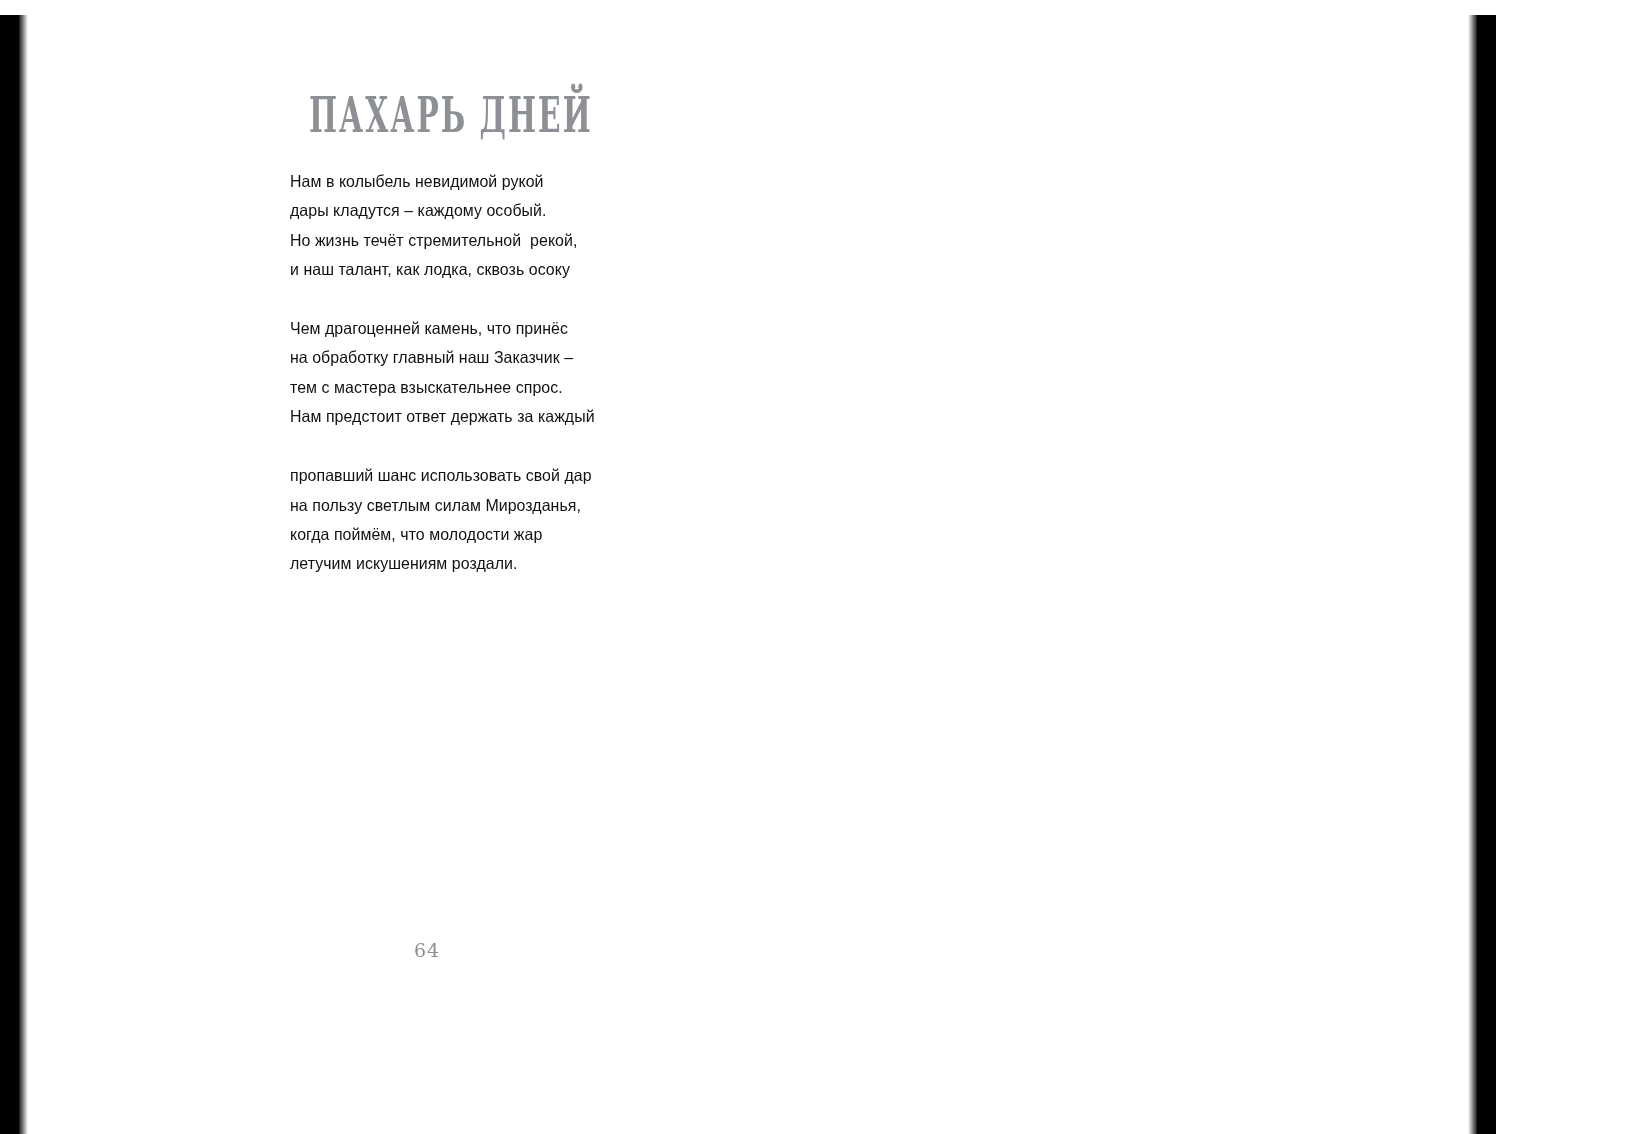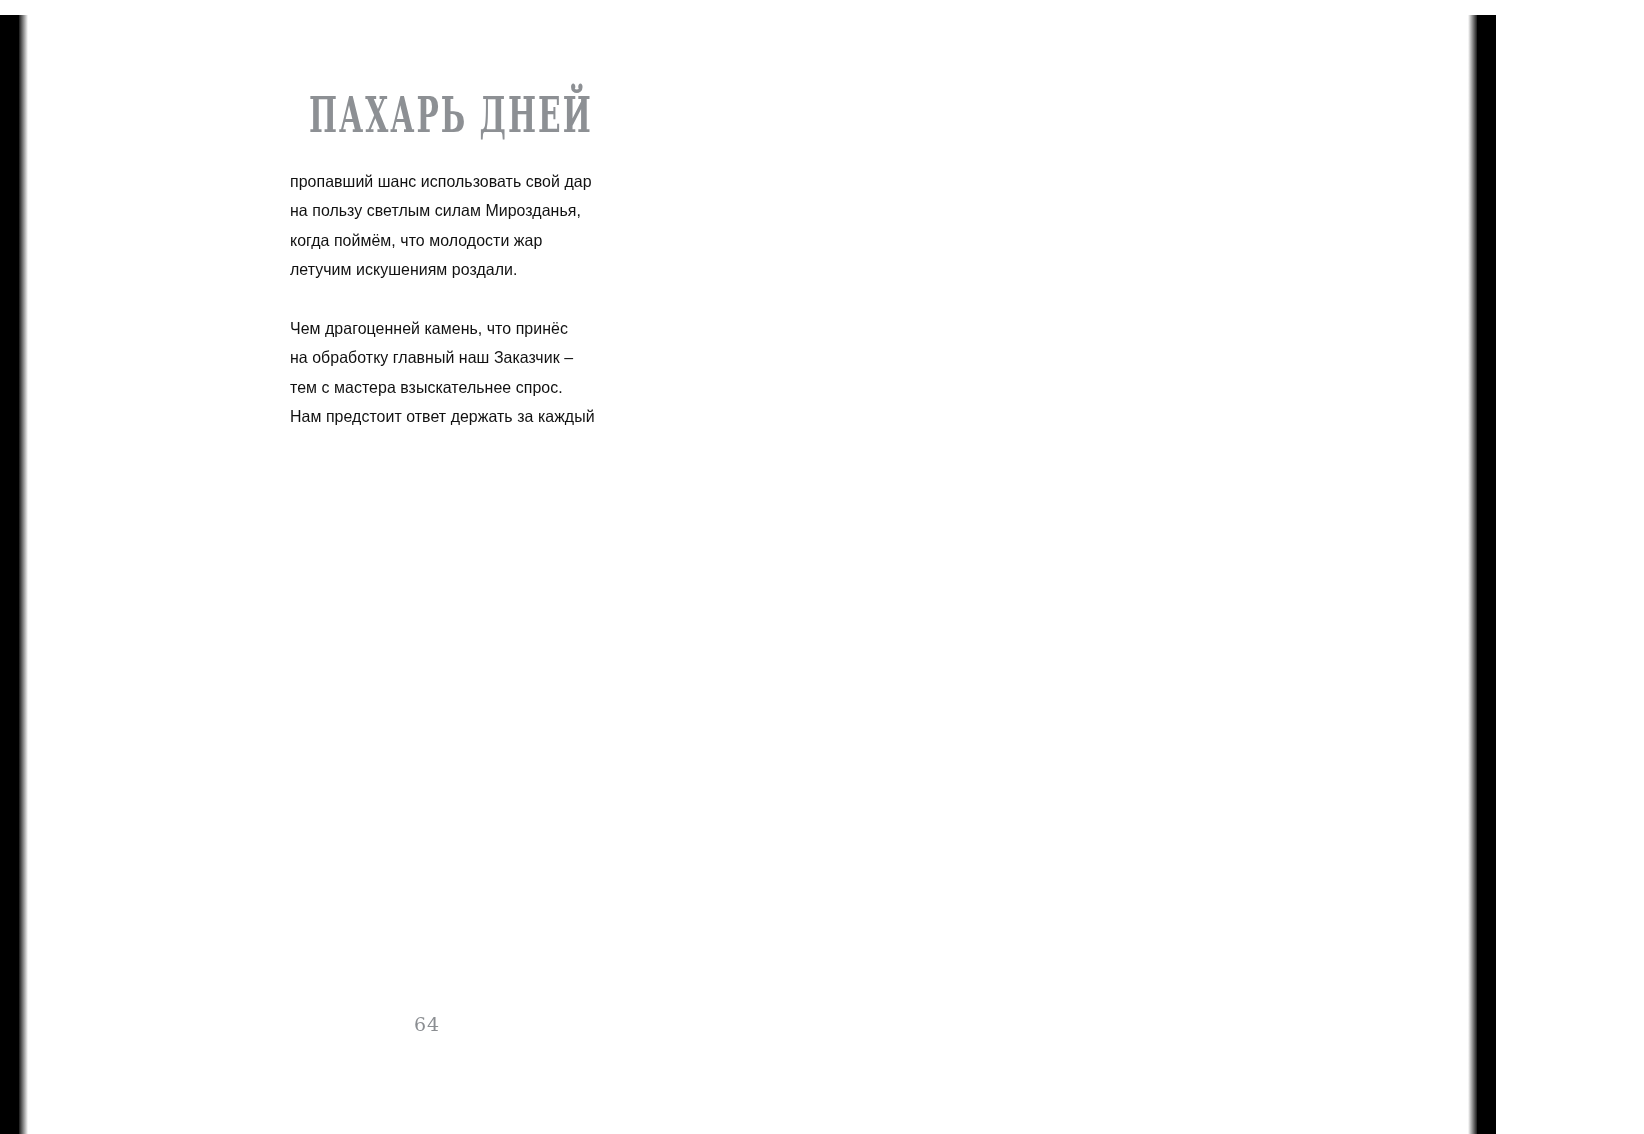--- a/index.html
+++ b/index.html
@@ -75,21 +75,21 @@
     line-height: 29.3px;
     color: #111111;
     white-space: pre;
     letter-spacing: 0.05px;
     transform: scaleX(0.965);
     transform-origin: left center;
   }
 
   .folio {
     position: absolute;
-    top: 998px;
+    top: 924px;
     font-size: 19px;
     color: #8b8e92;
     font-family: "DejaVu Serif", serif;
     letter-spacing: 1px;
   }
   .folio-left  { left: 386px; }
 </style>
 </head>
 <body>
 
@@ -98,34 +98,40 @@
   <div class="edge edge-left"></div>
   <div class="edge-left-soft"></div>
   <div class="edge edge-right"></div>
   <div class="edge-right-soft"></div>
 
   <div class="page page-left">
     <div class="poem-title">ПАХАРЬ ДНЕЙ</div>
 
     <div class="stanzas stanzas-left">
 
+      <div class="stanza">
+        <div class="line">Нам в колыбель невидимой рукой</div>
+        <div class="line">дары кладутся – каждому особый.</div>
+        <div class="line">Но жизнь течёт стремительной  рекой,</div>
+        <div class="line">и наш талант, как лодка, сквозь осоку</div>
+      </div>
 
+
+      <div class="stanza">
+        <div class="line">Чем драгоценней камень, что принёс</div>
+        <div class="line">на обработку главный наш Заказчик –</div>
+        <div class="line">тем с мастера взыскательнее спрос.</div>
+        <div class="line">Нам предстоит ответ держать за каждый</div>
+      </div>
 
       <div class="stanza">
         <div class="line">пропавший шанс использовать свой дар</div>
         <div class="line">на пользу светлым силам Мирозданья,</div>
         <div class="line">когда поймём, что молодости жар</div>
         <div class="line">летучим искушениям роздали.</div>
-      </div>
-
-      <div class="stanza">
-        <div class="line">Чем драгоценней камень, что принёс</div>
-        <div class="line">на обработку главный наш Заказчик –</div>
-        <div class="line">тем с мастера взыскательнее спрос.</div>
-        <div class="line">Нам предстоит ответ держать за каждый</div>
       </div>
 
 
     </div>
 
     <div class="folio folio-left">64</div>
   </div>
 
   <div class="page page-right">
     

